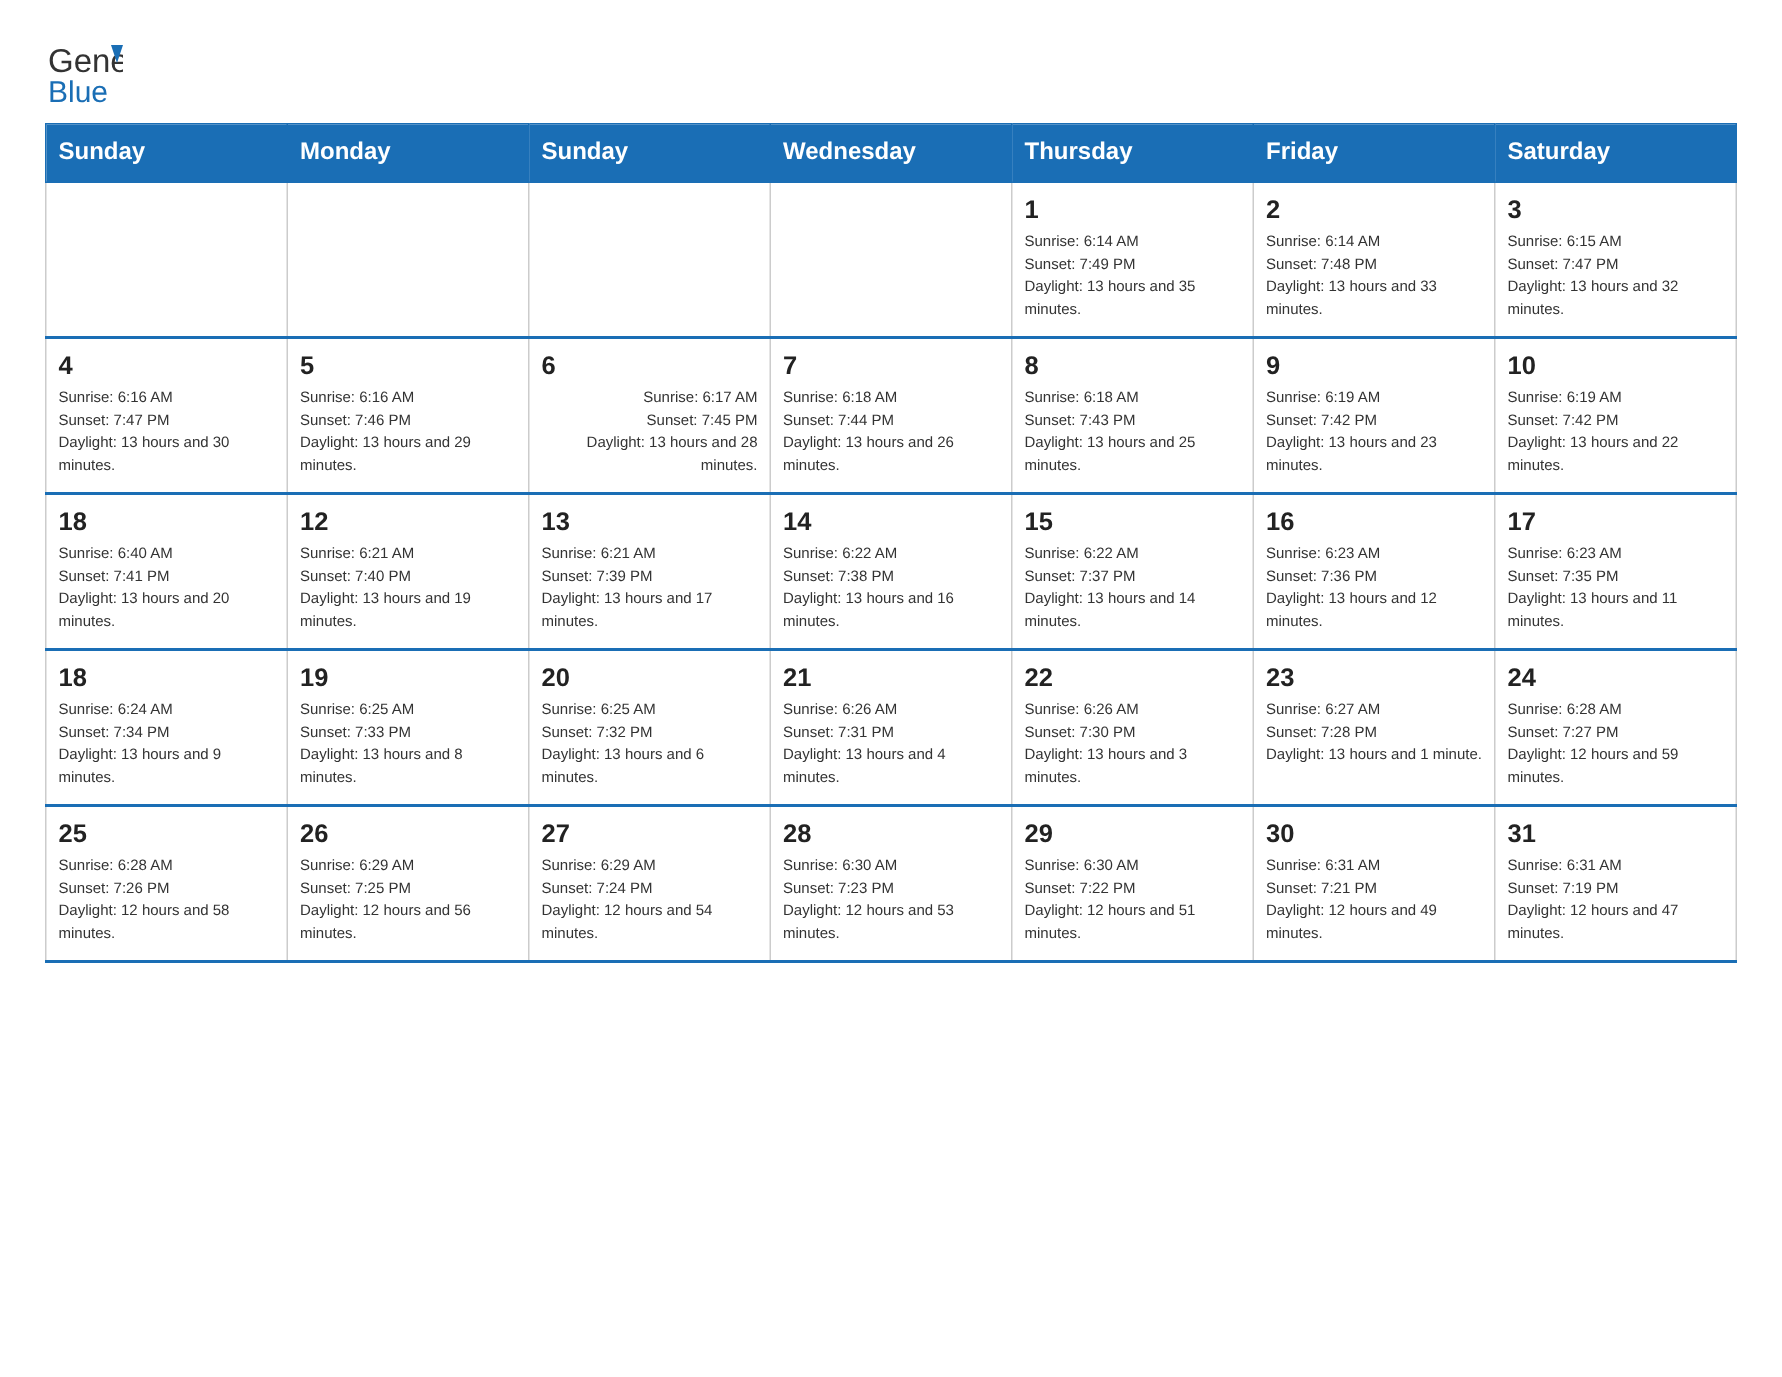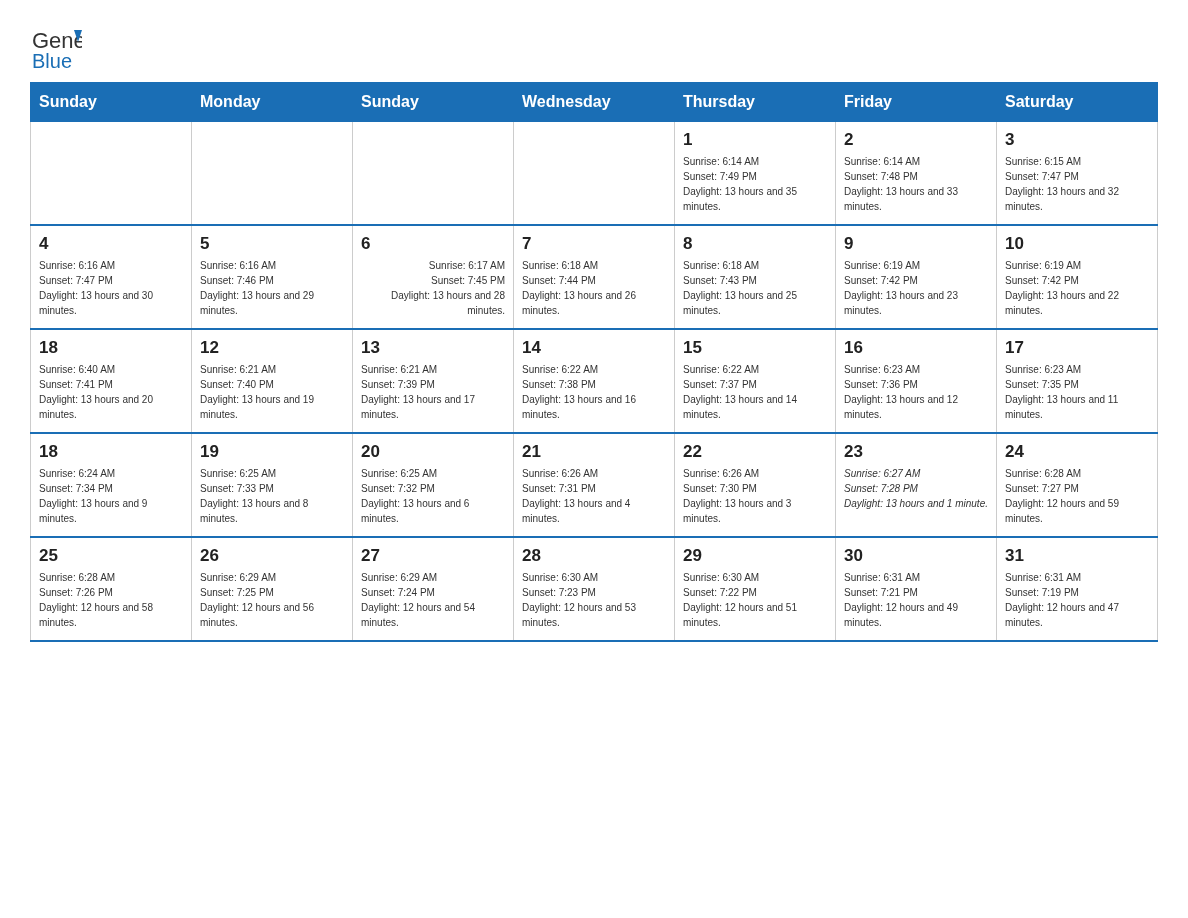--- a/index.html
+++ b/index.html
@@ -246,21 +246,21 @@
 Daylight: 13 hours and 4 minutes.</div>
         </td>
         <td>
           <span class="day-num">22</span>
           <div class="day-info" style="white-space: pre-line;">Sunrise: 6:26 AM
 Sunset: 7:30 PM
 Daylight: 13 hours and 3 minutes.</div>
         </td>
         <td>
           <span class="day-num">23</span>
-          <div class="day-info" style="white-space: pre-line; font-style: italic;">Sunrise: 6:27 AM
+          <div class="day-info" style="white-space: pre-line;">Sunrise: 6:27 AM
 Sunset: 7:28 PM
 Daylight: 13 hours and 1 minute.</div>
         </td>
         <td>
           <span class="day-num">24</span>
           <div class="day-info" style="white-space: pre-line;">Sunrise: 6:28 AM
 Sunset: 7:27 PM
 Daylight: 12 hours and 59 minutes.</div>
         </td>
       </tr>

